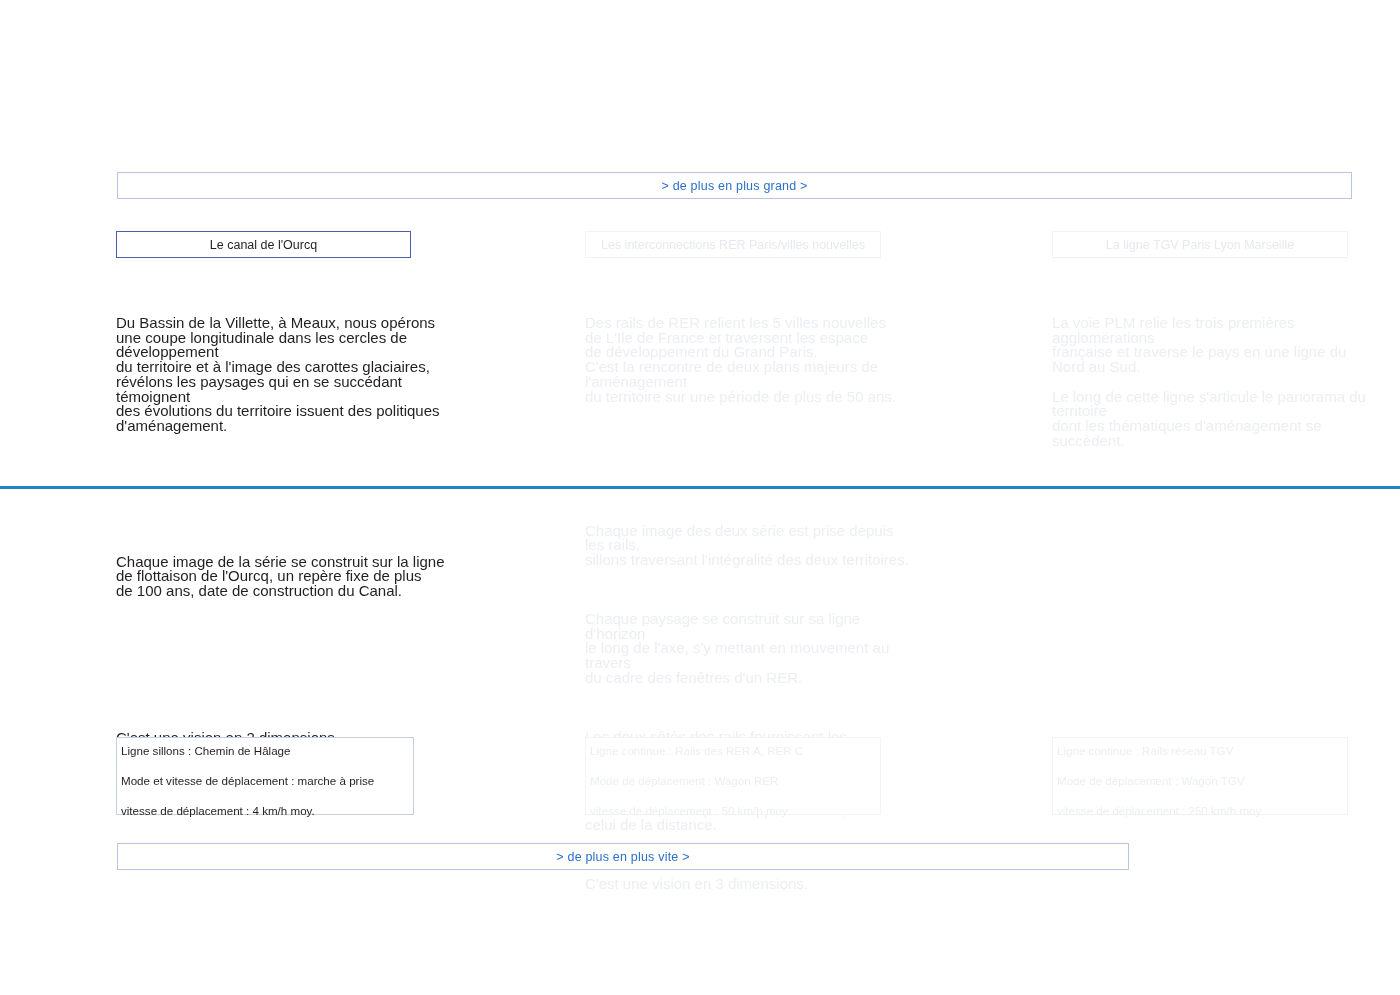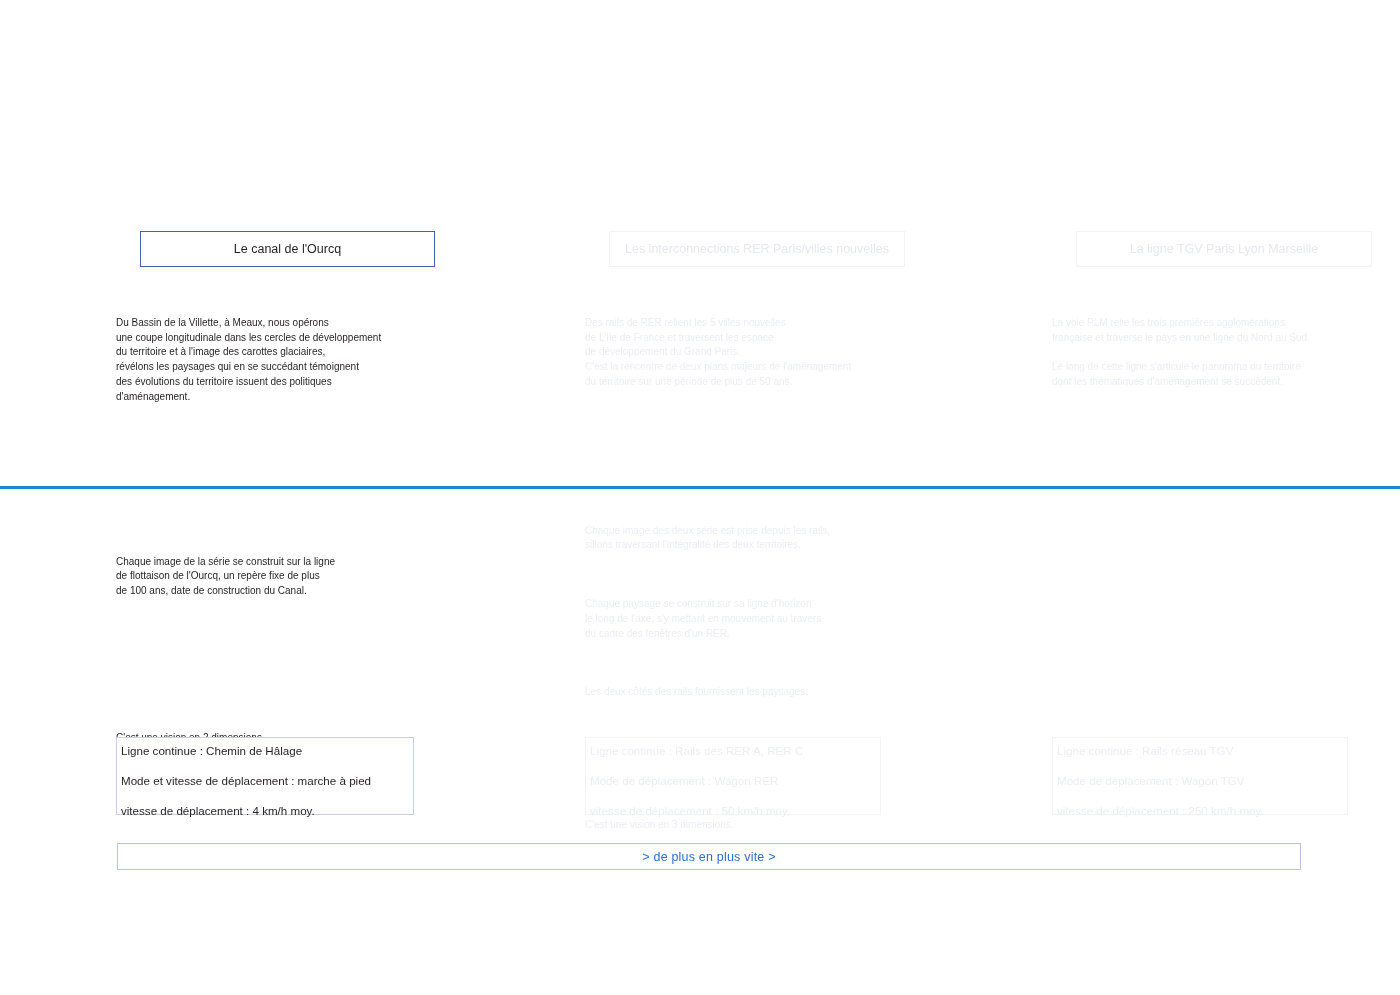--- a/index.html
+++ b/index.html
@@ -36,21 +36,21 @@
   }
   .banner-top {
     left: 117px;
     top: 172px;
     width: 1235px;
     height: 27px;
   }
   .banner-bottom {
     left: 117px;
     top: 843px;
-    width: 1184px;
+    width: 1012px;
     height: 27px;
   }
 
   
   .divider {
     position: absolute;
     left: 0;
     top: 486px;
     width: 1400px;
     height: 3px;
@@ -66,27 +66,26 @@
   }
   .col-1 { left: 116px; }
   .col-2 { left: 585px; }
   .col-3 { left: 1052px; }
 
   
   .tab {
     position: absolute;
     top: 231px;
     box-sizing: border-box;
-    height: 36px;
+    height: 27px;
     display: flex;
     align-items: center;
     justify-content: center;
     font-size: 12.5px;
     background: #ffffff;
-    margin-left: 24px;
   }
   .tab-1 {
     left: 0;
     width: 295px;
     border: 1.6px solid #4a5fa8;
     color: #231f20;
   }
   .tab-2 {
     left: 0;
     width: 296px;
@@ -96,21 +95,21 @@
   .tab-3 {
     left: 0;
     width: 296px;
     border: 1px solid #f2f3f7;
     color: #e7e9ef;
   }
 
   
   .para {
     position: absolute;
-    font-size: 10px;
+    font-size: 15px;
     line-height: 14.7px;
     white-space: pre-line;
   }
   .para.dark  { color: #231f20; }
   .para.ghost { color: #eceef3; }
 
   .intro-1 { left: 0; top: 316px; width: 330px; }
   .intro-2 { left: 0; top: 316px; width: 330px; }
   .intro-3 { left: 0; top: 316px; width: 330px; }
 
@@ -153,20 +152,23 @@
     width: 296px;
     border: 1px solid #f3f4f8;
     color: #eceef3;
   }
 </style>
 </head>
 <body>
 
 <div class="stage">
 
+  <div class="banner banner-top">
+    <span>&gt; de plus en plus grand &gt;</span>
+  </div>
 
   <div class="divider"></div>
 
   <div class="col col-1">
 
     <div class="tab tab-1">
       <span>Le canal de l'Ourcq</span>
     </div>
 
     <div class="para dark intro-1">Du Bassin de la Villette, à Meaux, nous opérons
@@ -181,22 +183,22 @@
 de flottaison de l'Ourcq, un repère fixe de plus
 de 100 ans, date de construction du Canal.</span>
       <span class="gap"></span>
       <span class="gap"></span>
       <span class="gap"></span>
       <span class="gap"></span>
       <span class="blk">C'est une vision en 2 dimensions</span>
     </div>
 
     <div class="infobox infobox-1">
-      <div class="line">Ligne continue : Chemin de Hâlage</div>
-      <div class="line">Mode et vitesse de déplacement : marche à pied</div>
+      <div class="line">Ligne sillons : Chemin de Hâlage</div>
+      <div class="line">Mode et vitesse de déplacement : marche à prise</div>
       <div class="line">vitesse de déplacement : 4 km/h moy.</div>
     </div>
   </div>
 
   <div class="col col-2">
 
     <div class="tab tab-2">
       <span>Les interconnections RER Paris/villes nouvelles</span>
     </div>
 

